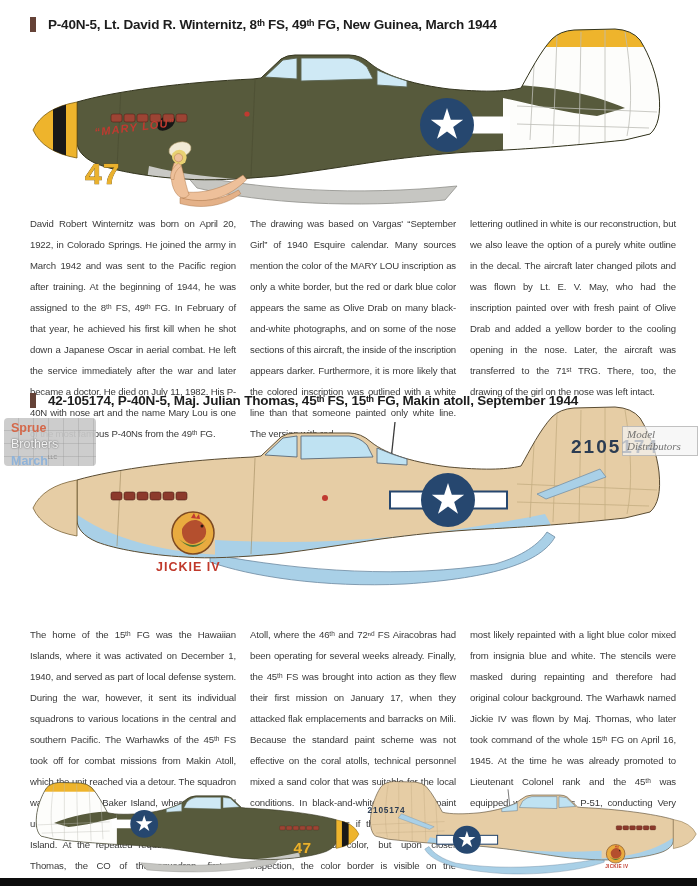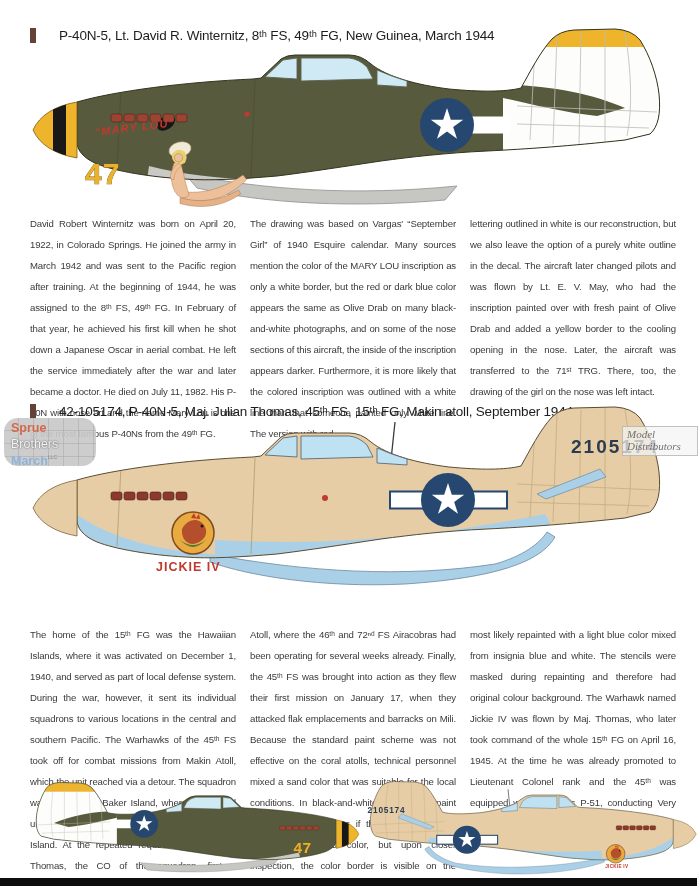--- a/index.html
+++ b/index.html
@@ -1,33 +1,33 @@
 <!DOCTYPE html>
 <html><head>
 <meta charset="utf-8">
 <style>
   html,body{margin:0;padding:0;background:#fff;}
   .page{position:relative;width:700px;height:886px;background:#ffffff;overflow:hidden;
         font-family:"Liberation Sans",sans-serif;color:#222;}
   .sec-title{position:absolute;left:30px;display:flex;align-items:center;gap:7px;}
   .sec-title .bar{display:inline-block;width:6px;height:15px;background:#654237;}
-  .sec-title h1{margin:16px;font-size:13.5px;font-weight:normal;letter-spacing:-0.2px;color:#1d1d1d;white-space:nowrap;}
+  .sec-title h1{margin:5px;font-size:13.5px;font-weight:bold;letter-spacing:-0.2px;color:#1d1d1d;white-space:nowrap;}
   .t1{top:12px;} .t2{top:388px;}
   .art{position:absolute;left:25px;width:670px;height:180px;}
   .a1{top:28px;} .a2{top:406px;}
   .cols{position:absolute;left:30px;width:646px;display:grid;grid-template-columns:repeat(3,1fr);gap:14px;}
   .c1{top:213px;} .c2{top:624px;}
   .cols p{margin:0;font-size:9.6px;line-height:21px;color:#3a3a3a;text-align:justify;letter-spacing:-0.15px;}
   .bottom-art{position:absolute;}
   .ba-left{left:18px;top:782px;}
   .ba-right{left:352px;top:781px;}
   .footer-bar{position:absolute;left:0;top:878px;width:697px;height:8px;background:#0d0d0d;}
   
   .wm-left{position:absolute;left:4px;top:418px;width:92px;height:48px;background:rgba(201,201,201,0.92);
-           border-radius:14px;padding:2px 10px 0 7px;box-sizing:border-box;line-height:13.5px;
+           border-radius:4px;padding:2px 10px 0 7px;box-sizing:border-box;line-height:13.5px;
            background-image:repeating-linear-gradient(to right,transparent 0 14px,rgba(150,150,150,.35) 14px 15px),
                             repeating-linear-gradient(to bottom,transparent 0 12px,rgba(150,150,150,.35) 12px 13px);}
   .wm-left .w1{font-weight:bold;font-size:12.5px;color:#d4684a;}
   .wm-left .w2{font-weight:normal;font-size:12.5px;color:#f4f4f4;text-shadow:0 0 2px #777,0 0 1px #777;}
   .wm-left .w3{font-weight:bold;font-size:12.5px;color:#8fb3d9;}
   .wm-left .w4{font-size:5px;color:#888;vertical-align:super;}
   .wm-right{position:absolute;left:622px;top:426px;width:76px;height:30px;background:rgba(244,244,244,0.72);
             border:1px solid rgba(150,150,150,0.55);box-sizing:border-box;padding:1px 4px;
             font-family:"Liberation Serif",serif;font-style:italic;font-size:11px;line-height:12px;
             color:rgba(90,90,90,0.85);overflow:hidden;}

